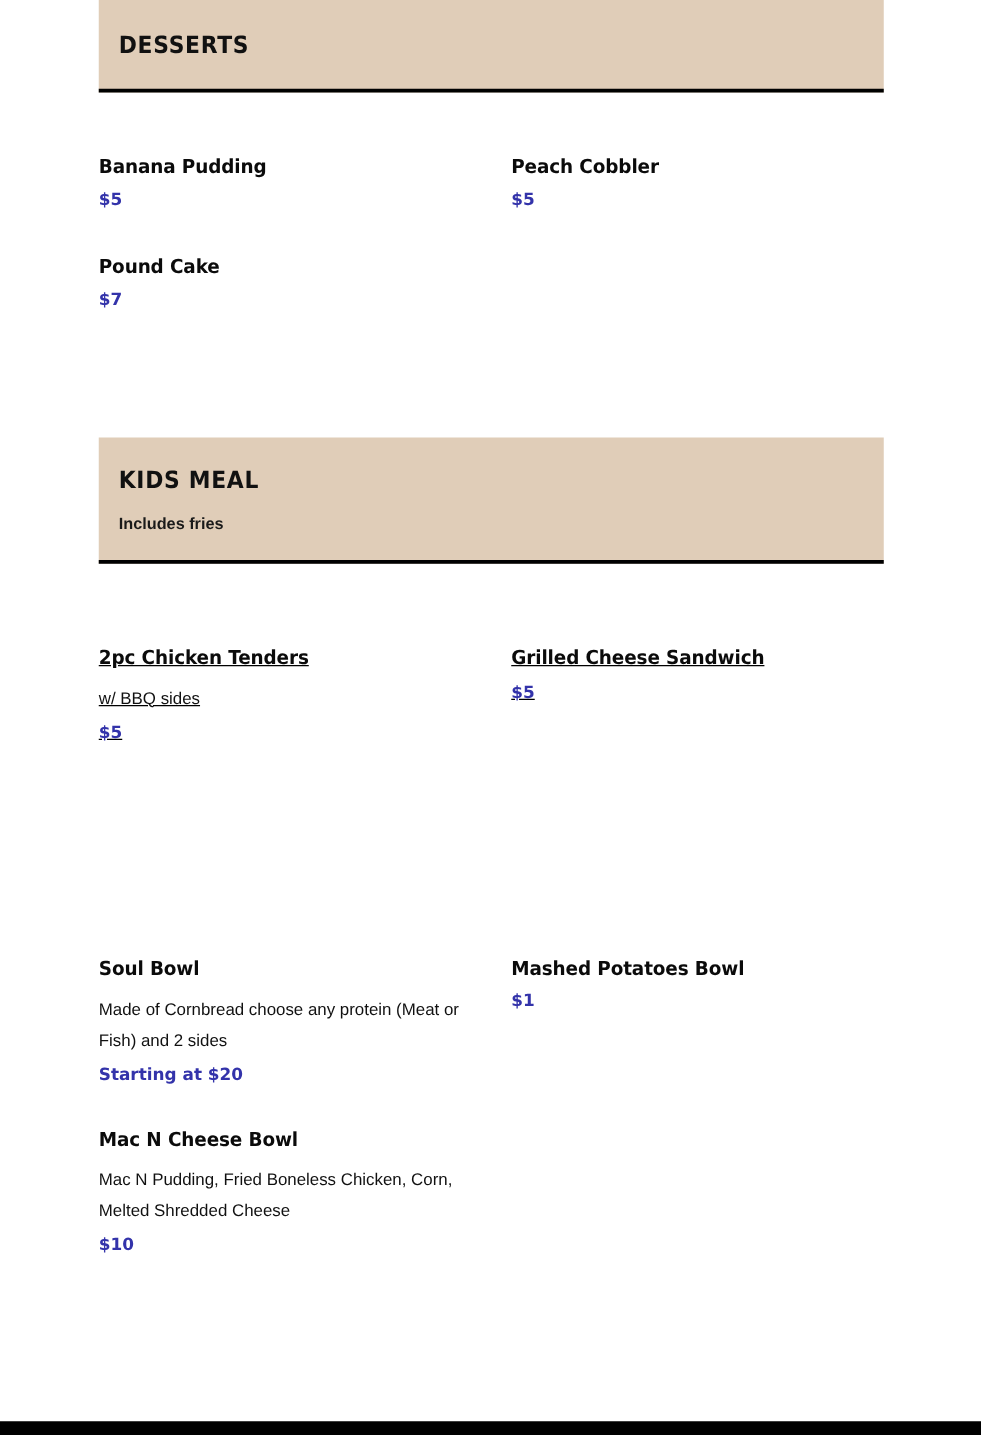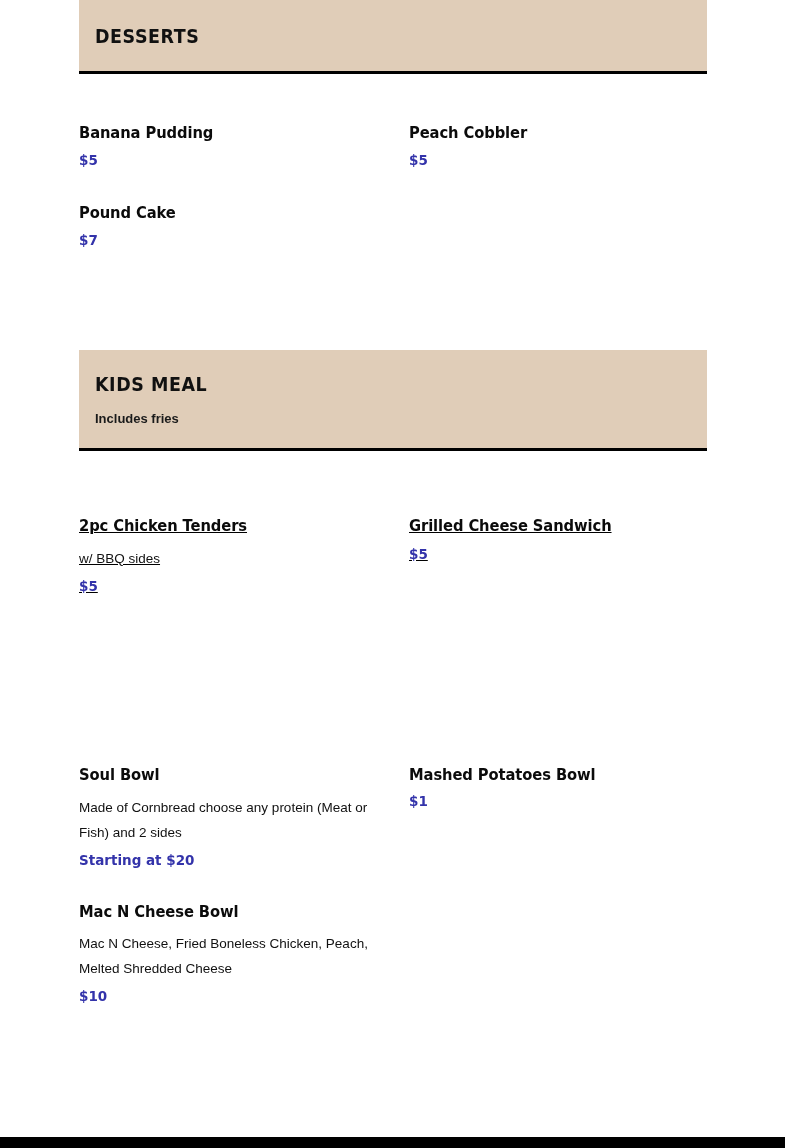--- a/index.html
+++ b/index.html
@@ -207,21 +207,21 @@
         <div class="item">
           <div class="item-name">Mashed Potatoes Bowl</div>
           <div class="item-price tight">$1</div>
         </div>
 
         <div class="row-gap"></div>
         <div class="row-gap"></div>
 
         <div class="item">
           <div class="item-name">Mac N Cheese Bowl</div>
-          <div class="item-desc">Mac N Cheese, Fried Boneless Chicken, Peach, Melted Shredded Cheese</div>
+          <div class="item-desc">Mac N Pudding, Fried Boneless Chicken, Corn, Melted Shredded Cheese</div>
           <div class="item-price tight">$10</div>
         </div>
 
         <div class="item"></div>
       </div>
     </div>
 
   </div>
 
   <div class="footer-bar"></div>

